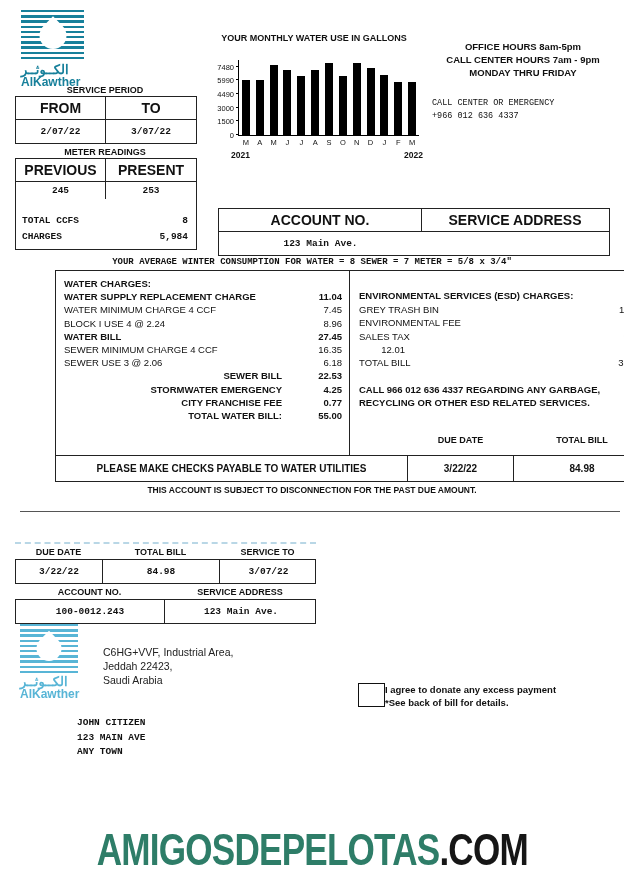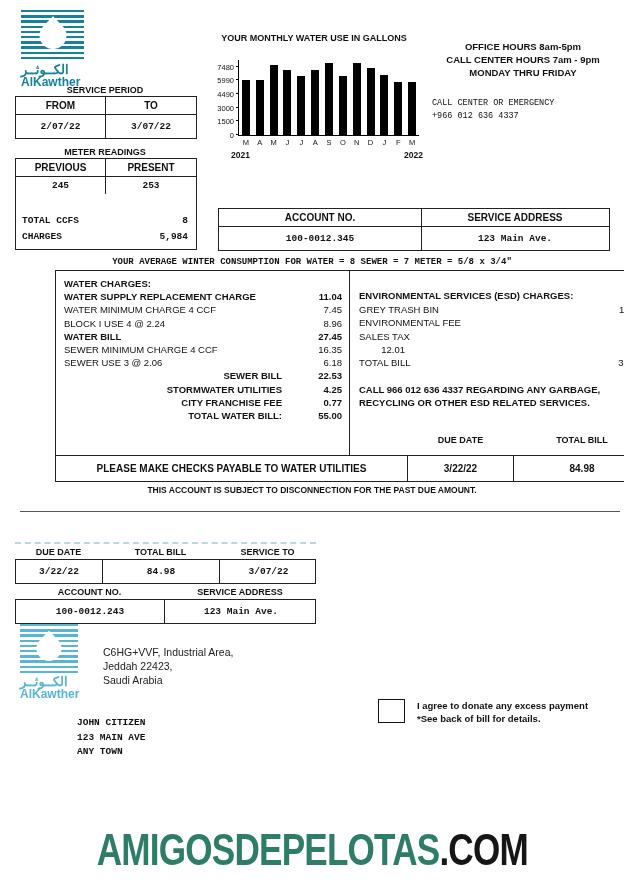--- a/index.html
+++ b/index.html
@@ -17,21 +17,21 @@
   .logo-top{--lc:#17809b;}
   .logo-bottom{--lc:#58b5d6;}
   .logo-arabic{font-size:13px;font-weight:bold;letter-spacing:1px;}
   .logo-top-text{color:#17809b;}
   .logo-bottom-text{color:#58b5d6;}
   .logo-name{font-size:12px;font-weight:bold;margin-top:-2px;}
 
   
   .tbl{border:1px solid #222;}
   .grid2{display:grid;grid-template-columns:1fr 1fr;}
-  .cellh{font-size:10px;font-weight:bold;text-align:center;padding:3px 0;}
+  .cellh{font-size:14px;font-weight:bold;text-align:center;padding:3px 0;}
   .cellv{font-size:9.5px;text-align:center;padding:6px 0;}
   .vline-r{border-right:1px solid #222;}
   .hline-b{border-bottom:1px solid #222;}
   .sec-title{font-size:9px;font-weight:bold;text-align:center;}
 
   
   .chart-title{font-size:9px;font-weight:bold;text-align:center;}
   .chart-plot{position:absolute;border-left:1.5px solid #000;border-bottom:1.5px solid #000;}
   .bar{position:absolute;bottom:0;background:#000;}
   .ytick{position:absolute;right:100%;margin-right:5px;font-size:7.5px;transform:translateY(50%);}
@@ -177,21 +177,20 @@
     <div>CALL CENTER OR EMERGENCY</div>
     <div>+966 012 636 4337</div>
   </div>
 
   <div class="abs tbl" style="left:218px;top:208px;width:390px;">
     <div style="display:grid;grid-template-columns:203px 186px;" class="hline-b">
       <div class="cellh vline-r">ACCOUNT NO.</div>
       <div class="cellh">SERVICE ADDRESS</div>
     </div>
     <div style="display:grid;grid-template-columns:203px 186px;">
-      <div class="cellv mono b vline-r">100-0012.345</div>
       <div class="cellv mono b">123 Main Ave.</div>
     </div>
   </div>
 
   <div class="abs mono b ctr" style="left:0;top:257px;width:624px;font-size:9px;">YOUR AVERAGE WINTER CONSUMPTION FOR WATER = 8 SEWER = 7 METER = 5/8 x 3/4"</div>
 
   <div class="abs bigbox" style="left:15px;top:270px;width:594px;height:210px;">
     <div class="abs" style="left:293px;top:0;width:1px;height:184px;background:#222;"></div>
 
     <div class="abs" style="left:8px;top:6px;width:278px;">
@@ -223,21 +222,21 @@
             <span class="lab">SEWER USE 3 @ 2.06</span>
             <span class="val">6.18</span>
           </div>
         </div>
       <div>
           <div class="charge-row summary">
             <span class="lab">SEWER BILL</span>
             <span class="val">22.53</span>
           </div>
           <div class="charge-row summary">
-            <span class="lab">STORMWATER UTILITIES</span>
+            <span class="lab">STORMWATER EMERGENCY</span>
             <span class="val">4.25</span>
           </div>
           <div class="charge-row summary">
             <span class="lab">CITY FRANCHISE FEE</span>
             <span class="val">0.77</span>
           </div>
           <div class="charge-row summary">
             <span class="lab">TOTAL  WATER BILL:</span>
             <span class="val">55.00</span>
           </div>
@@ -324,21 +323,21 @@
     <div class="logo-arabic logo-bottom-text">الكــوثــر</div>
     <div class="logo-name logo-bottom-text">AlKawther</div>
   </div>
 
   <div class="abs addr" style="left:103px;top:645px;">
     <div>C6HG+VVF, Industrial Area,</div>
     <div>Jeddah 22423,</div>
     <div>Saudi Arabia</div>
   </div>
 
-  <div class="abs" style="left:358px;top:699px;display:flex;gap:12px;margin-left:20px;">
+  <div class="abs" style="left:358px;top:683px;display:flex;">
     <div class="donate-box" style="width:25px;height:22px;"></div>
     <div class="donate-text">
       <div>I agree to donate any excess payment</div>
       <div>*See back of bill for details.</div>
     </div>
   </div>
 
   <div class="abs mono mailto" style="left:77px;top:716px;">
     <div>JOHN CITIZEN</div>
     <div>123 MAIN AVE</div>

